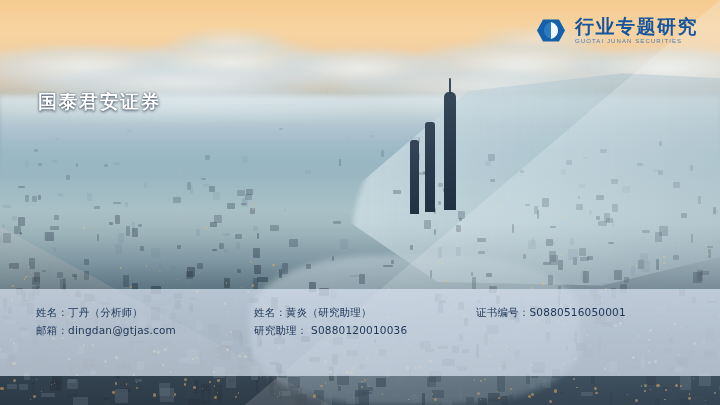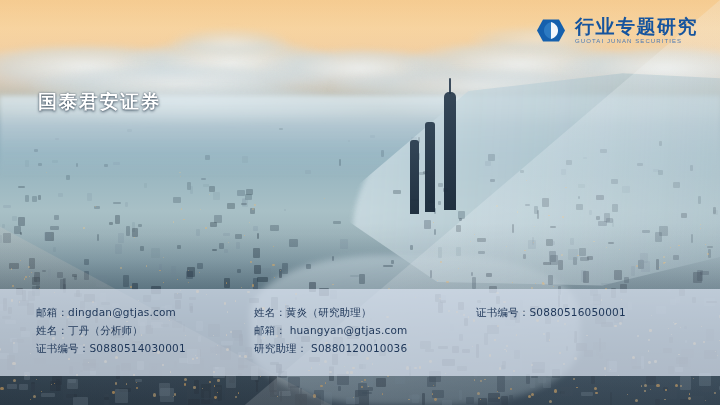--- a/index.html
+++ b/index.html
@@ -1138,27 +1138,25 @@
       <span class="logo-cn">行业专题研究</span>
       <span class="logo-en">GUOTAI  JUNAN  SECURITIES</span>
     </span>
   </div>
 
   <div class="kicker">国泰君安证券</div>
 
 
   <div class="footer">
     <div class="author a1">
+      <div class="a-line">姓名：丁丹（分析师）</div>
       <div class="a-line">邮箱：dingdan@gtjas.com</div>
-      <div class="a-line">姓名：丁丹（分析师）</div>
-      <div class="a-line">证书编号：S0880514030001</div>
     </div>
     <div class="author a2">
       <div class="a-line">姓名：黄炎（研究助理）</div>
-      <div class="a-line">邮箱： huangyan@gtjas.com</div>
       <div class="a-line">研究助理： S0880120010036</div>
     </div>
     <div class="author a3">
       <div class="a-line">证书编号：S0880516050001</div>
     </div>
   </div>
 
 </div>
 
 </body></html>

